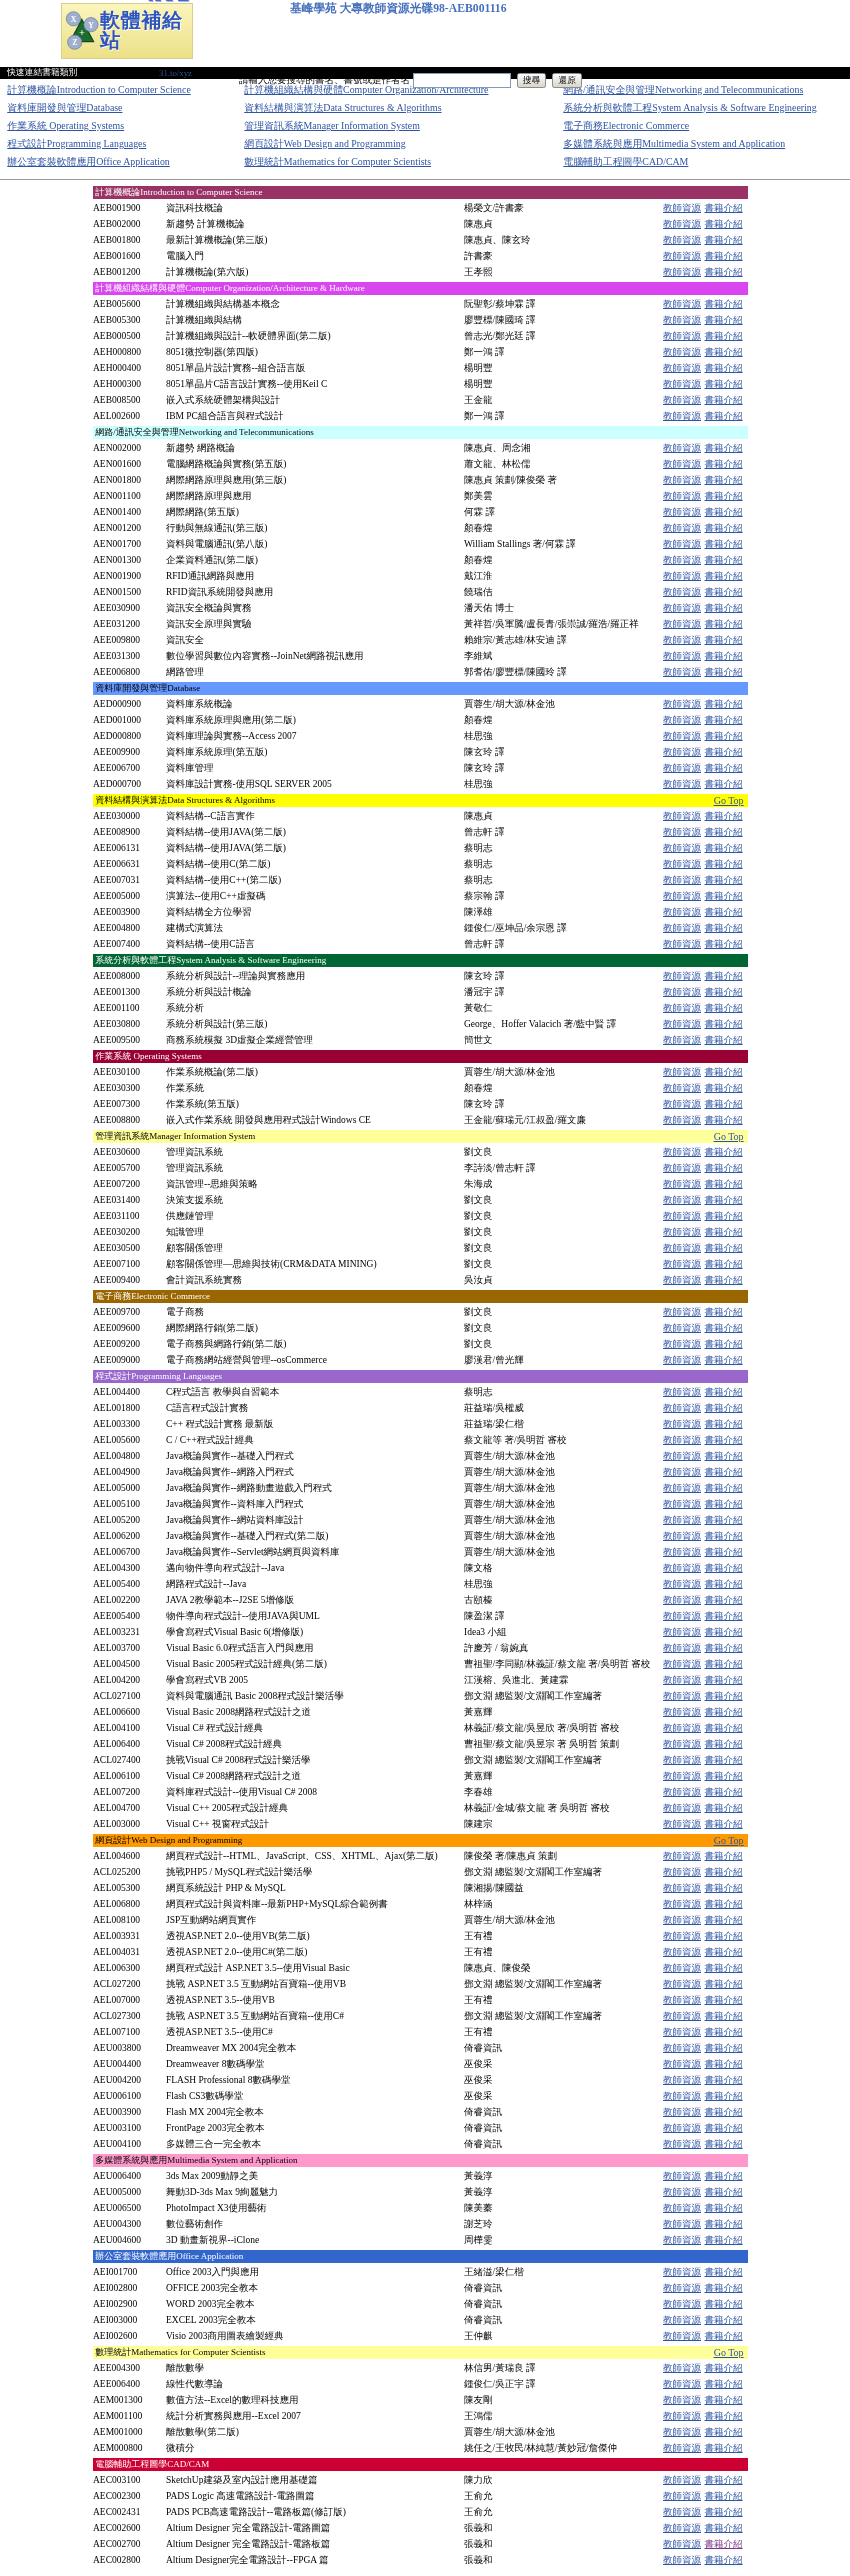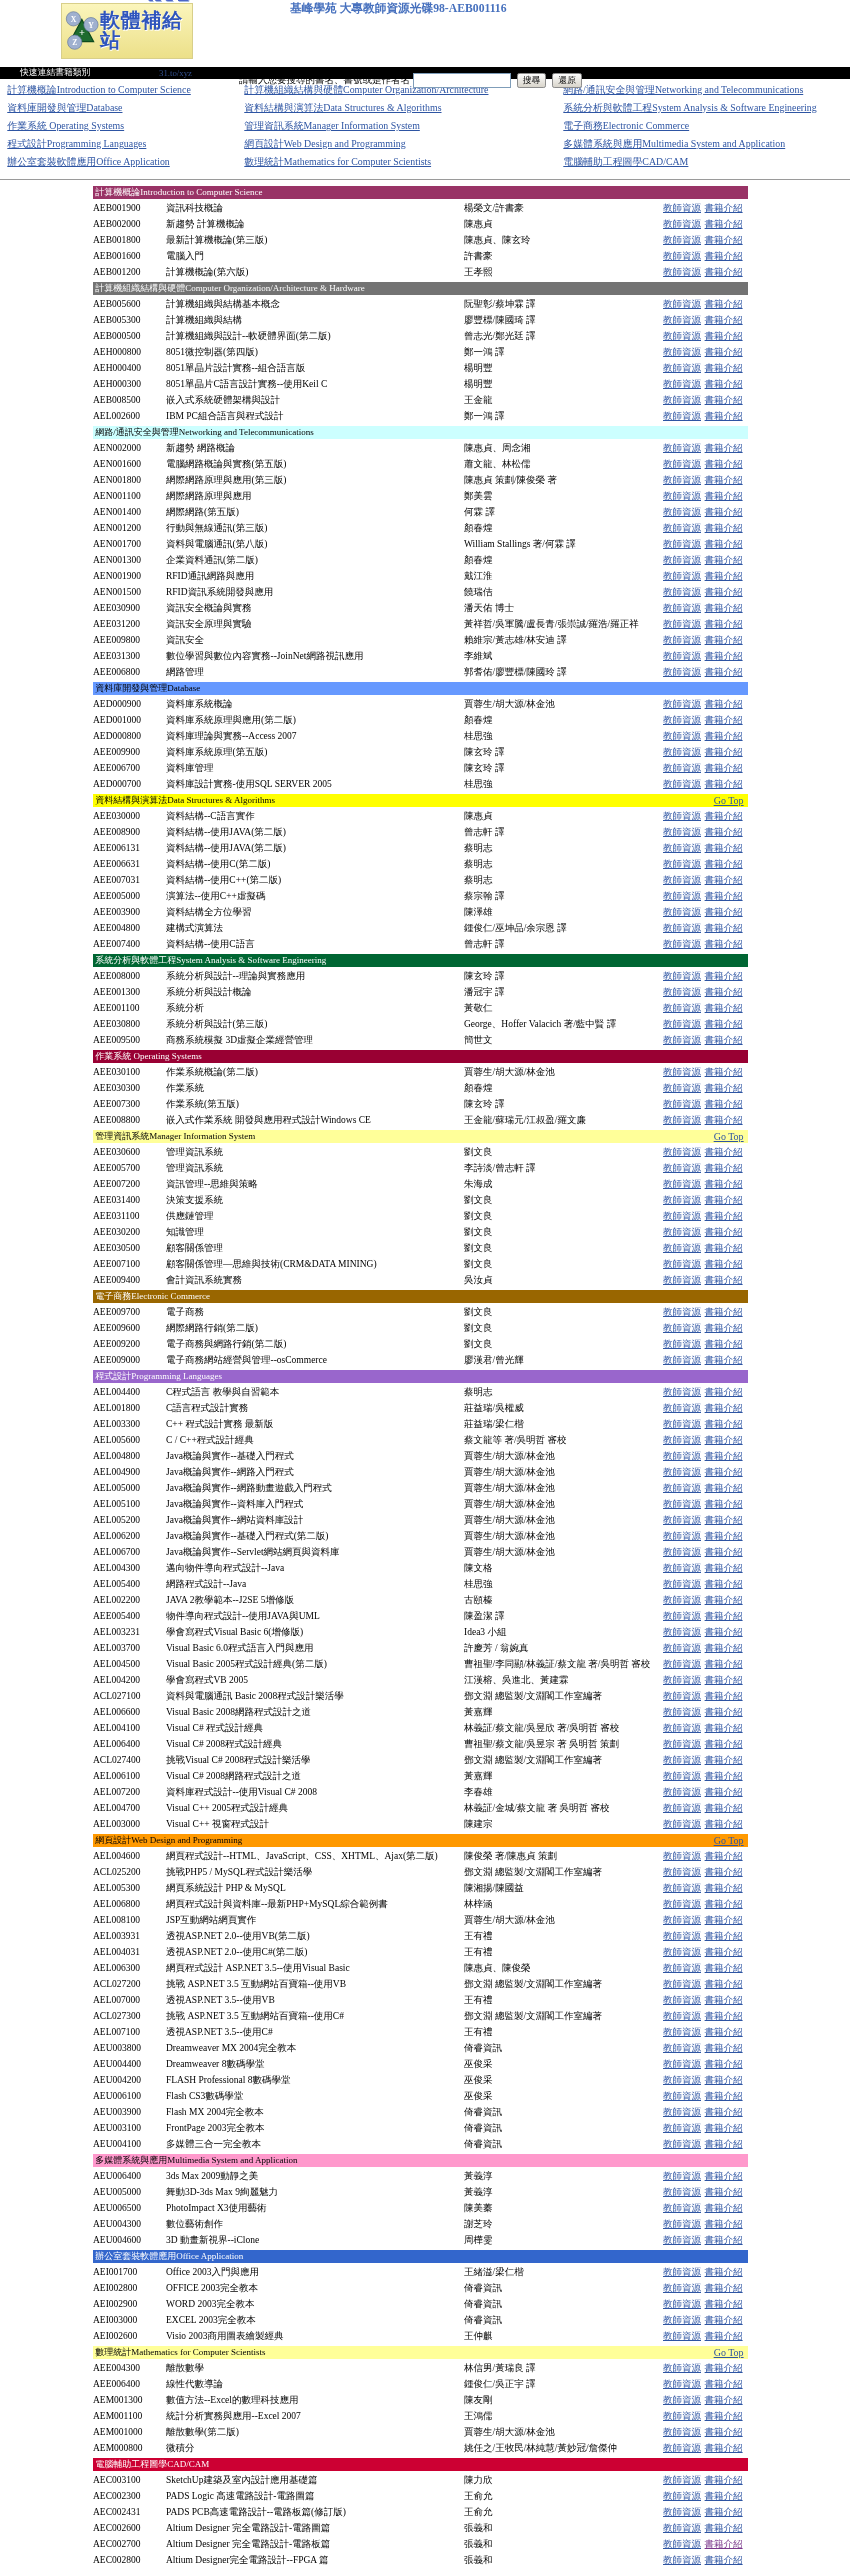--- a/index.html
+++ b/index.html
@@ -18,21 +18,21 @@
              text-shadow:0.7px 0.7px 0 #ffffff;letter-spacing:0.7px;margin-top:6px;}
   .logo-url{font-size:8.8px;color:#33508f;align-self:flex-end;margin-top:19px;}
   .site-title{position:absolute;left:290px;top:1px;font-size:11.7px;color:#4771be;white-space:nowrap;font-weight:bold;}
   .search-row{position:absolute;left:239px;top:41px;display:flex;align-items:center;font-size:9.5px;white-space:nowrap;margin-top:32px;}
   .search-row input{width:93px;height:12.4px;border:0.7px solid #7f9db9;margin-left:2.9px;font-size:8.8px;padding:0 1.5px;}
   .btn{margin-left:5.8px;font-size:8.8px;padding:0.7px 5.1px;border:0.7px solid #8c8c8c;border-radius:2.2px;
        background:linear-gradient(#fdfdfd,#d9d5cb);cursor:pointer;
        font-family:Liberation Serif, serif;}
 
   
-  .quick-bar{background:#000;color:#fff;height:11.7px;line-height:11.7px;font-size:8.8px;padding-left:20px;}
+  .quick-bar{background:#000;color:#fff;height:11.7px;line-height:11.7px;font-size:8.8px;padding-left:7px;}
   .quick-links{display:grid;grid-template-columns:237px 319px 1fr;
                padding:2.2px 0 3.6px 7.3px;line-height:18px;font-size:9.9px;}
   a{color:#2e55a3;text-decoration:underline;cursor:pointer;}
   a.visited{color:#7a378b;}
   .divider{border:0;border-top:0.7px solid #9a9a9a;margin:4.4px 0 5.8px 0;}
 
   
   .book-table{width:655px;margin-left:93px;margin-bottom:10.2px;}
   .sec-header{height:13px;display:flex;align-items:center;justify-content:space-between;
               font-size:9px;padding:0 4.4px 0 2.2px;margin:1.5px 0;white-space:nowrap;}
@@ -124,21 +124,21 @@
       <div class="c-title">電腦入門</div>
       <div class="c-author">許書豪</div>
       <div class="c-links"><a href="#">教師資源</a><a href="#">書籍介紹</a></div>
     </div>
     <div class="row">
       <div class="c-code">AEB001200</div>
       <div class="c-title">計算機概論(第六版)</div>
       <div class="c-author">王孝熙</div>
       <div class="c-links"><a href="#">教師資源</a><a href="#">書籍介紹</a></div>
     </div>
-    <div class="sec-header" style="background: #737373; color: rgb(255, 255, 255);">
+    <div class="sec-header" style="background: #d946ef; color: rgb(255, 255, 255);">
       <span>計算機組織結構與硬體Computer Organization/Architecture &amp; Hardware</span>
     </div>
     <div class="row">
       <div class="c-code">AEB005600</div>
       <div class="c-title">計算機組織與結構基本概念</div>
       <div class="c-author">阮聖彰/蔡坤霖 譯</div>
       <div class="c-links"><a href="#">教師資源</a><a href="#">書籍介紹</a></div>
     </div>
     <div class="row">
       <div class="c-code">AEB005300</div>

